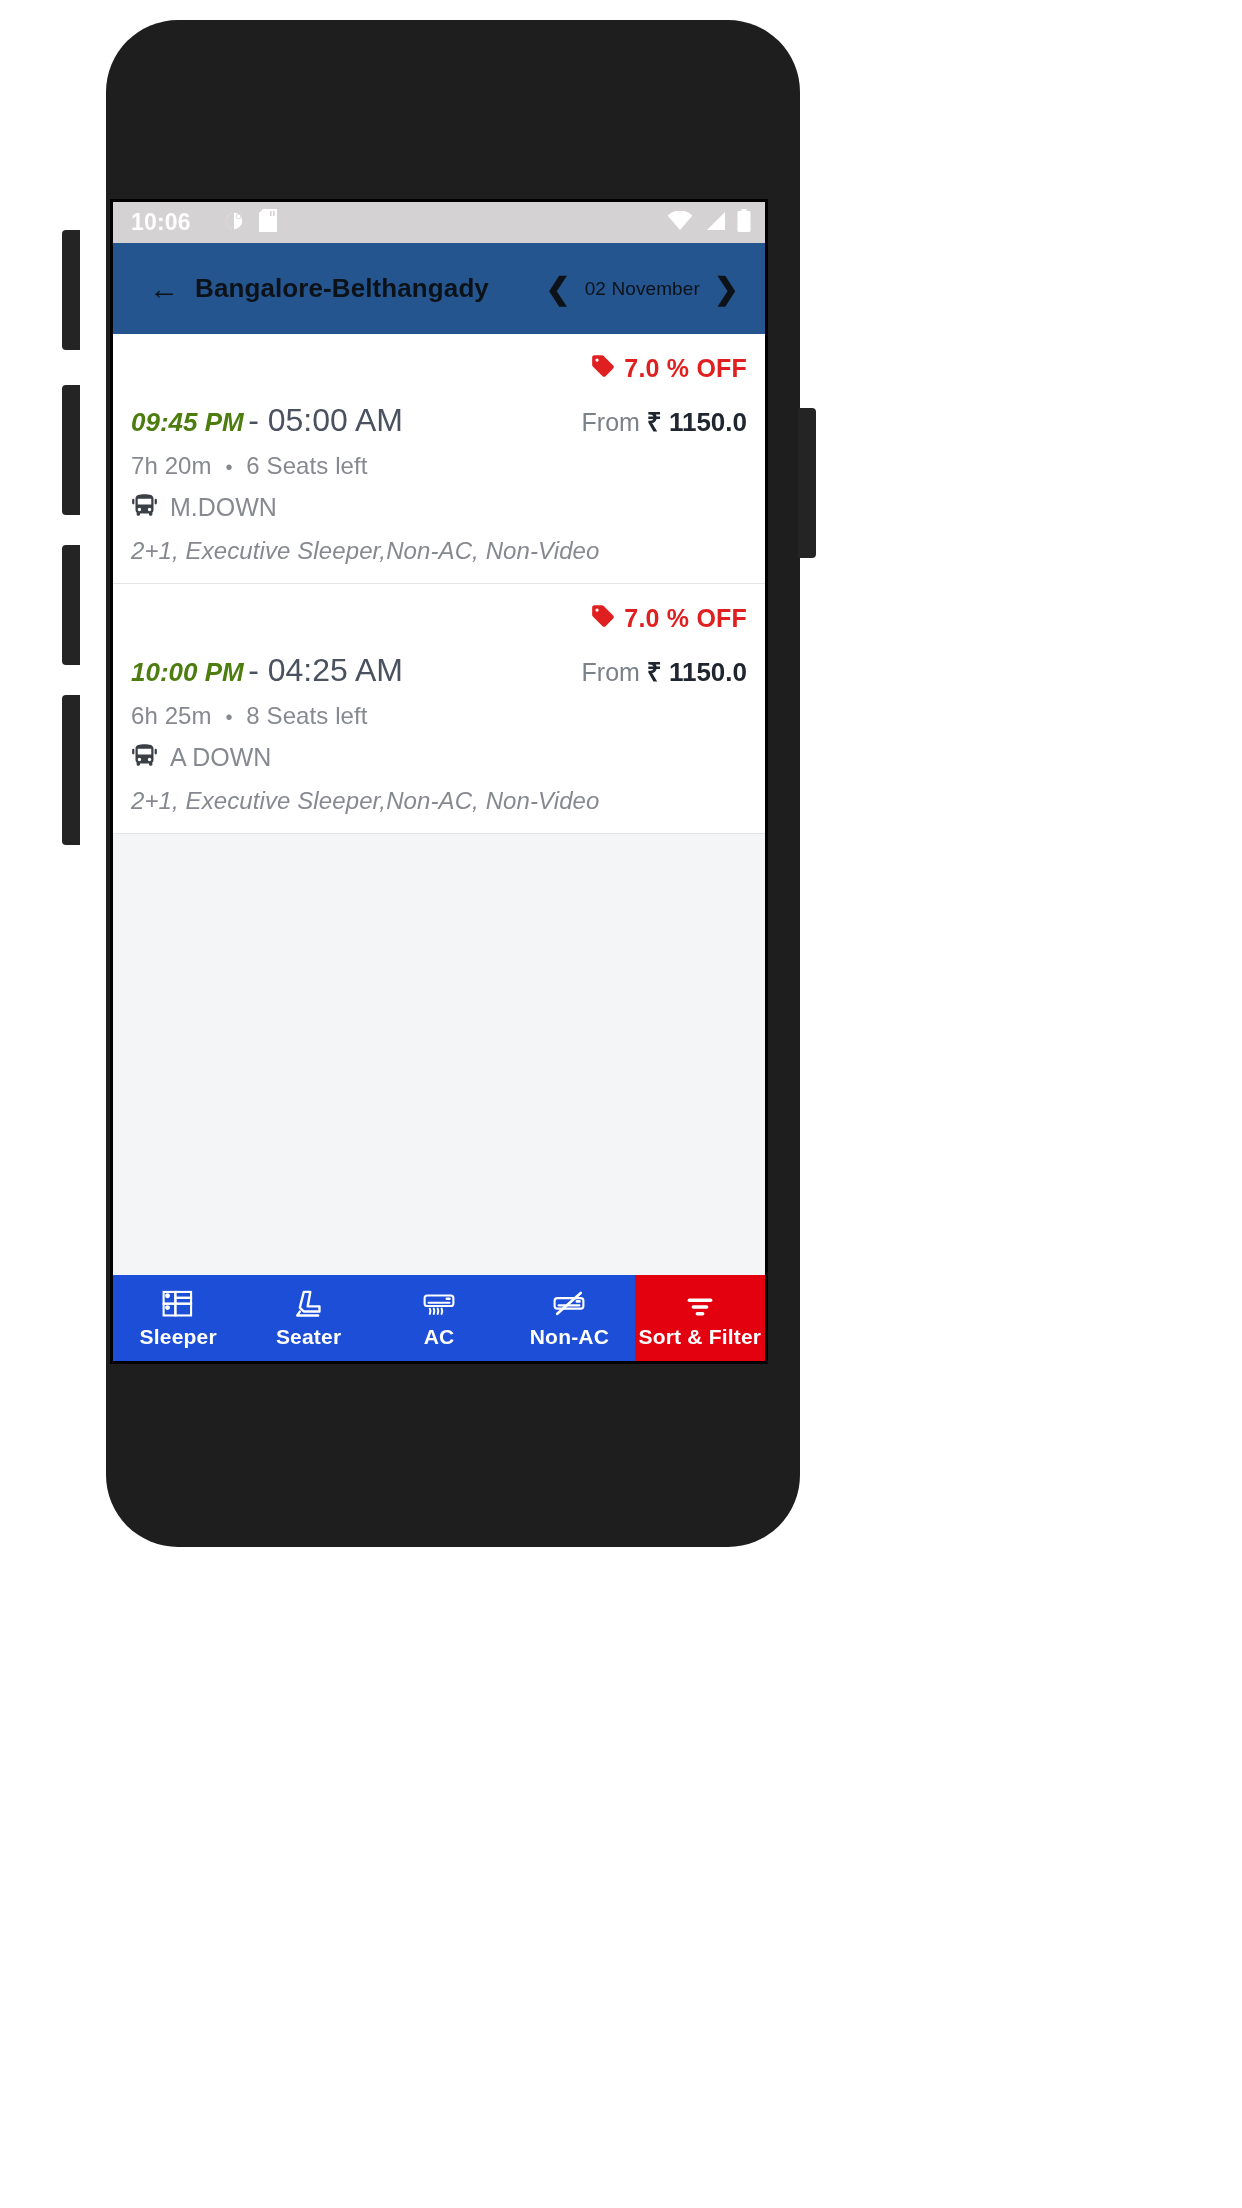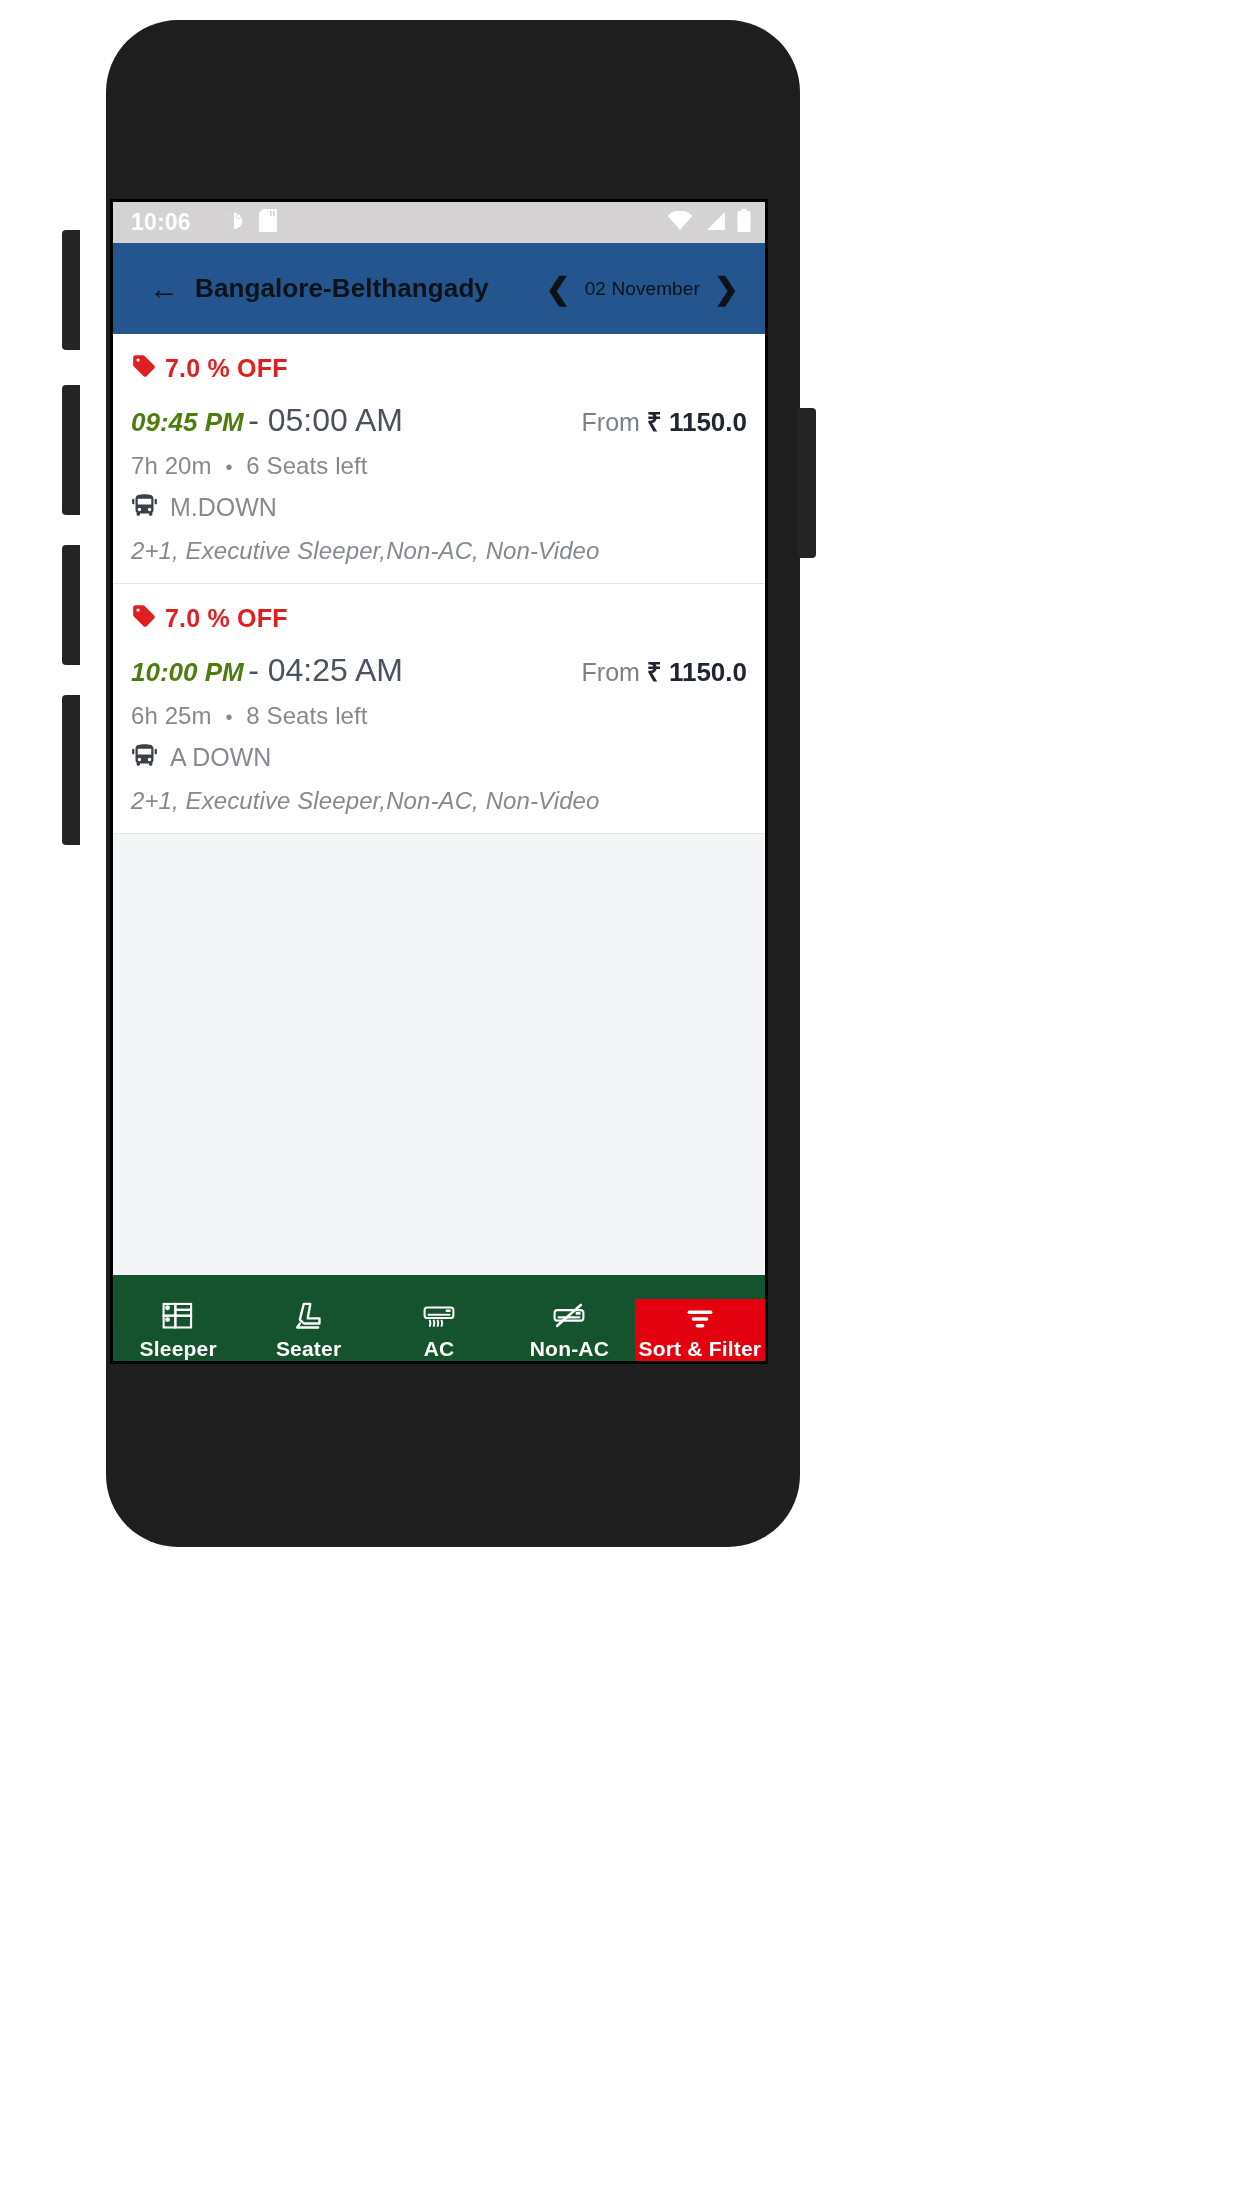--- a/index.html
+++ b/index.html
@@ -125,20 +125,21 @@
   
   .list { background: #f4f5f7; height: calc(100% - 41px - 91px); position: relative; }
 
   .bus-card {
     background: #ffffff;
     border-bottom: 1px solid #e3e4e6;
     padding: 14px 18px 18px 18px;
   }
   .offer-row {
     display: flex;
+    justify-content: flex-end;
     align-items: center;
     gap: 8px;
     height: 40px;
   }
   .offer-text {
     color: #e02020;
     font-size: 25px;
     font-weight: 700;
     letter-spacing: .2px;
   }
@@ -175,22 +176,21 @@
     letter-spacing: .1px;
     font-style: italic;
   }
 
   
   .filterbar {
     position: absolute;
     left: 0; right: 0; bottom: 0;
     height: 86px;
     display: flex;
-    background: #14532d;
-    align-items: flex-end;
+    background: #1d4ed8;
   }
   .filter-item {
     flex: 1;
     display: flex;
     flex-direction: column;
     align-items: center;
     justify-content: center;
     gap: 4px;
     color: #ffffff;
   }

